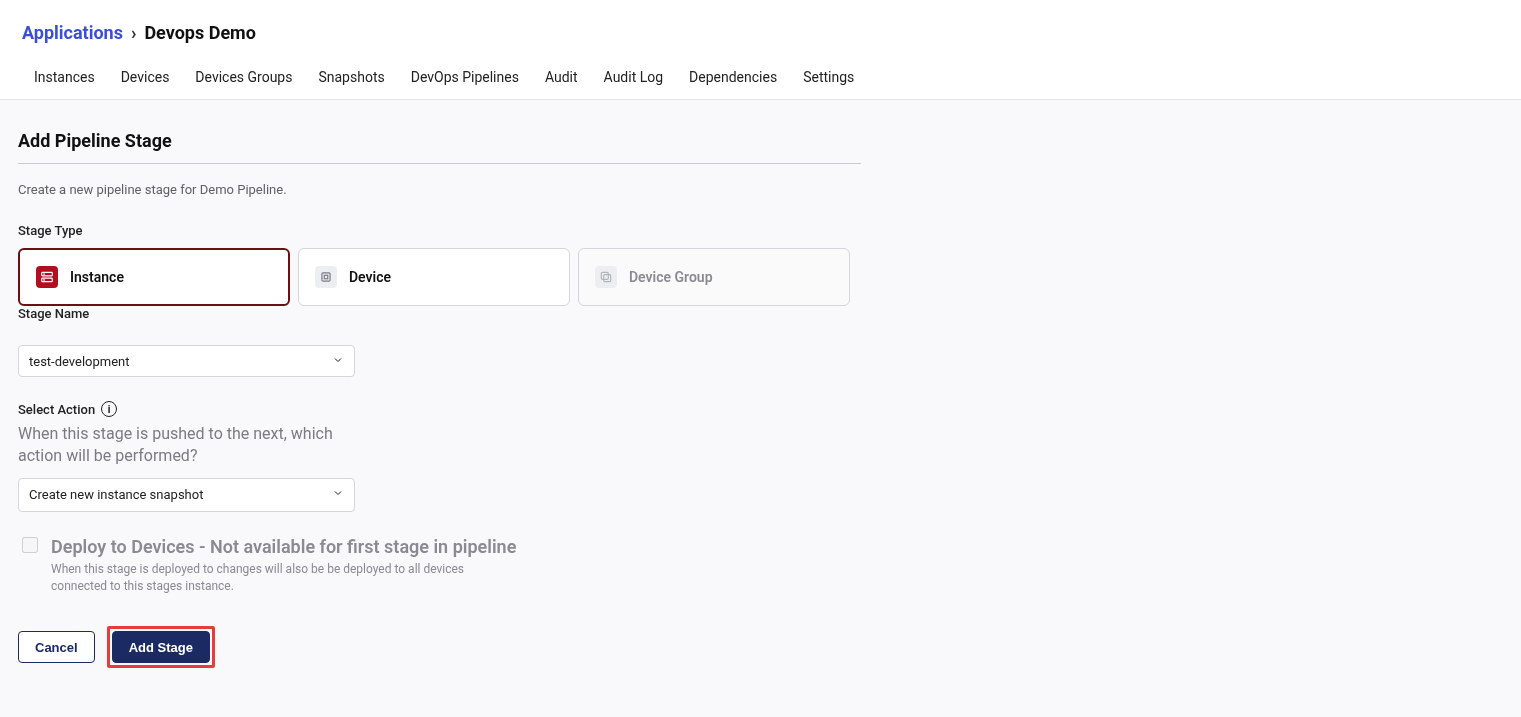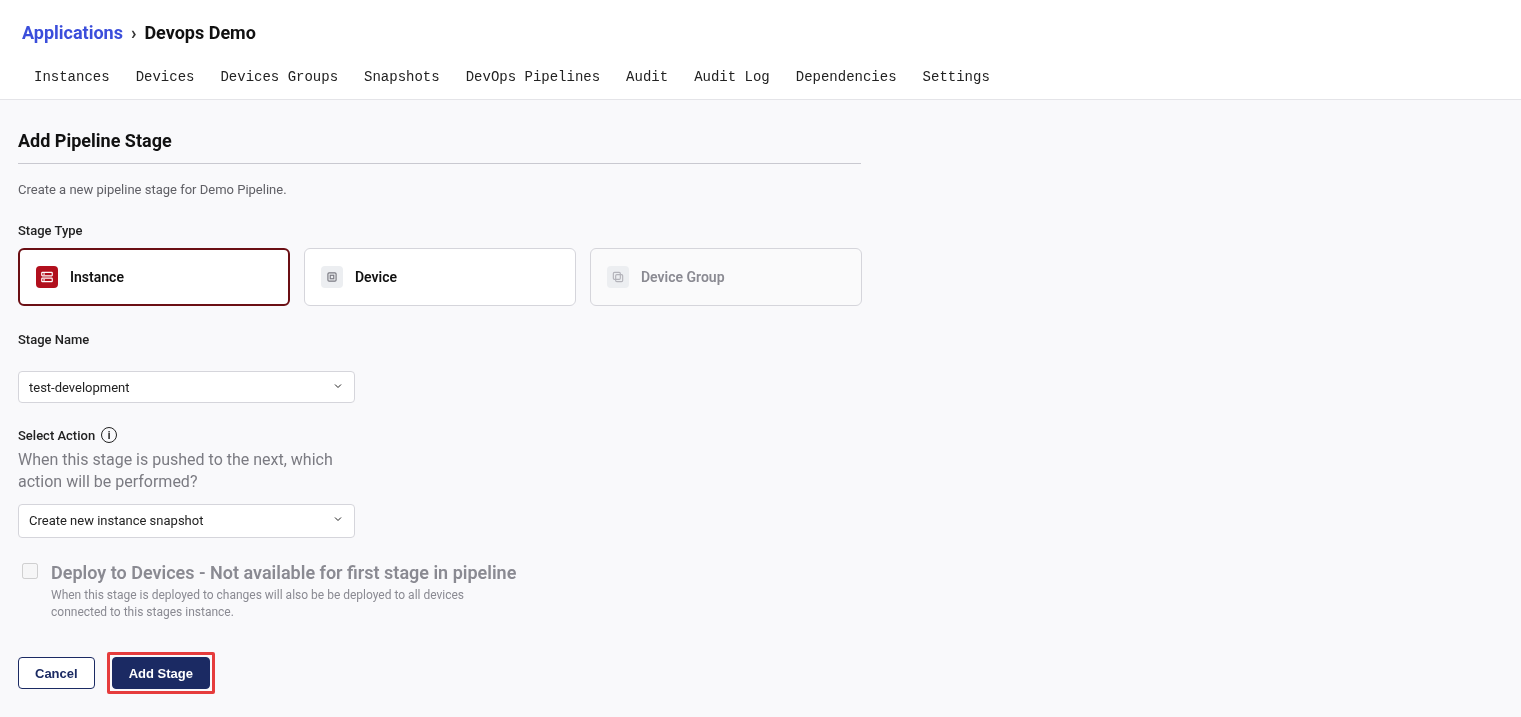--- a/index.html
+++ b/index.html
@@ -23,37 +23,37 @@
   .breadcrumb .sep { color: #333; font-weight: 700; }
   .breadcrumb .current { color: #111; }
   
   .tabs {
     display: flex;
     gap: 26px;
     padding: 16px 34px 14px 34px;
     font-size: 14px;
     color: #222;
   }
-  .tabs .tab { cursor: pointer; font-family: Liberation Mono, monospace; }
+  .tabs .tab { cursor: pointer; }
   .tab-border { border-bottom: 1px solid #e4e4e8; }
   
   .page {
     background: #f9f9fb;
     min-height: 620px;
     padding: 26px 18px 40px 18px;
   }
   .panel { max-width: 843px; }
   h1.page-title {
     font-size: 18px; font-weight: 700; margin: 4px 0 12px 0; color: #111;
   }
   .title-rule { border: none; border-top: 1px solid #c9c9d0; margin: 0 0 18px 0; }
   .description { color: #606066; font-size: 13px; margin-bottom: 26px; }
   label.section { display:block; font-size: 13px; font-weight: 500; color: #222; margin-bottom: 10px; }
   
-  .cards { display:flex; gap:14px; margin-bottom: 26px; }
+  .cards { display:flex; gap:8px; }
   .card {
     flex: 0 0 272px;
     border: 1px solid #d5d5db;
     border-radius: 6px;
     background: #fff;
     padding: 16px 16px;
     display:flex; align-items:center; gap:12px;
     cursor: pointer;
     font-weight: 600; font-size: 14px;
   }

